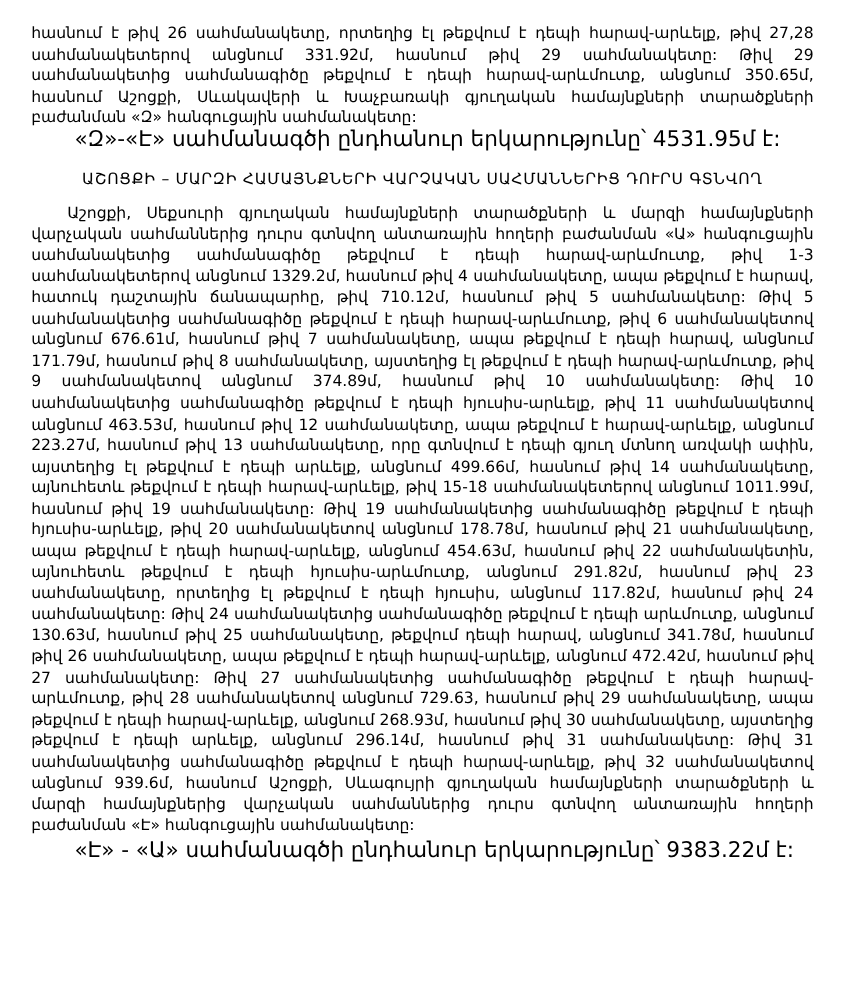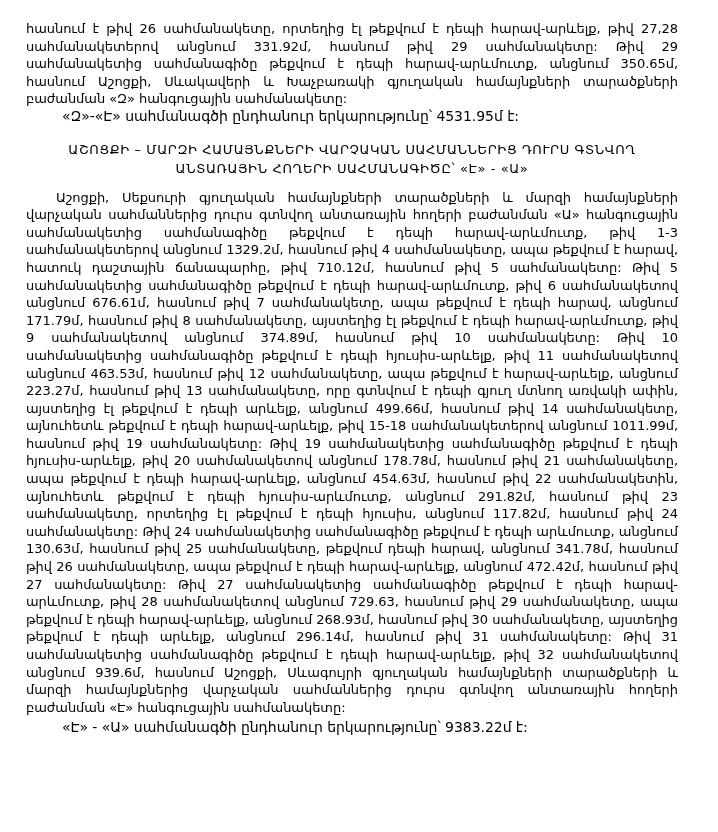--- a/index.html
+++ b/index.html
@@ -30,21 +30,21 @@
     letter-spacing: -0.05px;
   }
   .indent {
     text-indent: 30px;
   }
   .para-body {
     text-indent: 0;
   }
   .quote-line {
     text-indent: 36px;
-    font-size: 14px;
+    font-size: 18px;
   }
   .heading-block {
     margin-top: 14px;
     margin-bottom: 11px;
     text-align: center;
   }
   .heading-line {
     font-size: 13.0px;
     line-height: 19px;
     letter-spacing: 0.6px;
@@ -56,21 +56,20 @@
 <body>
 
 <div class="page">
 
   <p class="para-body">հասնում է թիվ 26 սահմանակետը, որտեղից էլ թեքվում է դեպի հարավ-արևելք, թիվ 27,28 սահմանակետերով անցնում 331.92մ, հասնում թիվ 29 սահմանակետը: Թիվ 29 սահմանակետից սահմանագիծը թեքվում է դեպի հարավ-արևմուտք, անցնում 350.65մ, հասնում Աշոցքի, Սևակավերի և Խաչբառակի գյուղական համայնքների տարածքների բաժանման «Զ» հանգուցային սահմանակետը:</p>
 
   <p class="quote-line">«Զ»-«Է» սահմանագծի ընդհանուր երկարությունը՝ 4531.95մ է:</p>
 
   <div class="heading-block">
     <div class="heading-line">ԱՇՈՑՔԻ – ՄԱՐԶԻ ՀԱՄԱՅՆՔՆԵՐԻ ՎԱՐՉԱԿԱՆ ՍԱՀՄԱՆՆԵՐԻՑ  ԴՈՒՐՍ ԳՏՆՎՈՂ</div>
-    <div class="heading-line">ԱՆՏԱՌԱՅԻՆ ՀՈՂԵՐԻ ՍԱՀՄԱՆԱԳԻԾԸ՝ «Է» - «Ա»</div>
   </div>
 
   <p class="indent">Աշոցքի, Սեքսուրի գյուղական համայնքների տարածքների և մարզի համայնքների վարչական սահմաններից դուրս գտնվող անտառային հողերի բաժանման «Ա» հանգուցային սահմանակետից սահմանագիծը թեքվում է դեպի հարավ-արևմուտք, թիվ 1-3 սահմանակետերով անցնում 1329.2մ, հասնում թիվ 4 սահմանակետը, ապա թեքվում է հարավ, հատուկ դաշտային ճանապարհը, թիվ 710.12մ, հասնում թիվ 5 սահմանակետը: Թիվ 5 սահմանակետից սահմանագիծը թեքվում է դեպի հարավ-արևմուտք, թիվ 6 սահմանակետով անցնում 676.61մ, հասնում թիվ 7 սահմանակետը, ապա թեքվում է դեպի հարավ, անցնում 171.79մ, հասնում թիվ 8 սահմանակետը, այստեղից էլ թեքվում է դեպի հարավ-արևմուտք, թիվ 9 սահմանակետով անցնում 374.89մ, հասնում թիվ 10 սահմանակետը: Թիվ 10 սահմանակետից սահմանագիծը թեքվում է դեպի հյուսիս-արևելք, թիվ 11 սահմանակետով անցնում 463.53մ, հասնում թիվ 12 սահմանակետը, ապա թեքվում է հարավ-արևելք, անցնում 223.27մ, հասնում թիվ 13 սահմանակետը, որը գտնվում է դեպի գյուղ մտնող առվակի ափին, այստեղից էլ թեքվում է դեպի արևելք, անցնում 499.66մ, հասնում թիվ 14 սահմանակետը, այնուհետև թեքվում է դեպի հարավ-արևելք, թիվ 15-18 սահմանակետերով անցնում 1011.99մ, հասնում թիվ 19 սահմանակետը: Թիվ 19 սահմանակետից սահմանագիծը թեքվում է դեպի հյուսիս-արևելք, թիվ 20 սահմանակետով անցնում 178.78մ, հասնում թիվ 21 սահմանակետը, ապա թեքվում է դեպի հարավ-արևելք, անցնում 454.63մ, հասնում թիվ 22 սահմանակետին, այնուհետև թեքվում է դեպի հյուսիս-արևմուտք, անցնում 291.82մ, հասնում թիվ 23 սահմանակետը, որտեղից էլ թեքվում է դեպի հյուսիս, անցնում 117.82մ, հասնում թիվ 24 սահմանակետը: Թիվ 24 սահմանակետից սահմանագիծը թեքվում է դեպի արևմուտք, անցնում 130.63մ, հասնում թիվ 25 սահմանակետը, թեքվում դեպի հարավ, անցնում 341.78մ, հասնում թիվ 26 սահմանակետը, ապա թեքվում է դեպի հարավ-արևելք, անցնում 472.42մ, հասնում թիվ 27 սահմանակետը: Թիվ 27 սահմանակետից սահմանագիծը թեքվում է դեպի հարավ-արևմուտք, թիվ 28 սահմանակետով անցնում 729.63, հասնում թիվ 29 սահմանակետը, ապա թեքվում է դեպի հարավ-արևելք, անցնում 268.93մ, հասնում թիվ 30 սահմանակետը, այստեղից թեքվում է դեպի արևելք, անցնում 296.14մ, հասնում թիվ 31 սահմանակետը: Թիվ 31 սահմանակետից սահմանագիծը թեքվում է դեպի հարավ-արևելք, թիվ 32 սահմանակետով անցնում 939.6մ, հասնում Աշոցքի, Սևագույրի գյուղական համայնքների տարածքների և մարզի համայնքներից վարչական սահմաններից դուրս գտնվող անտառային հողերի բաժանման «Է» հանգուցային սահմանակետը:</p>
 
   <div class="spacer-xs"></div>
 
   <p class="quote-line">«Է» - «Ա»  սահմանագծի ընդհանուր երկարությունը՝ 9383.22մ է:</p>
 
 </div>
 

